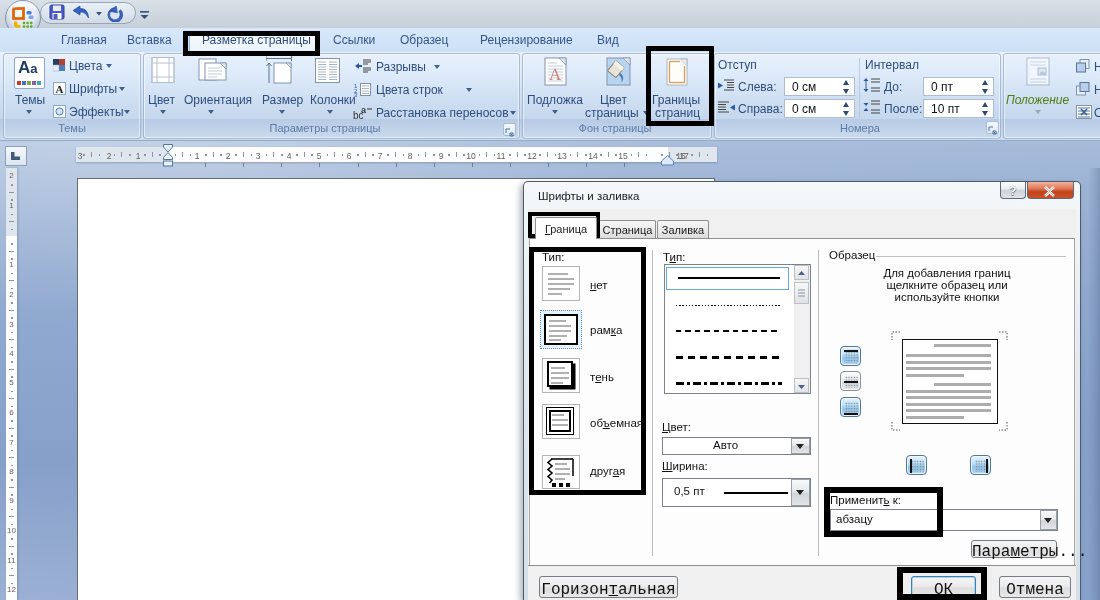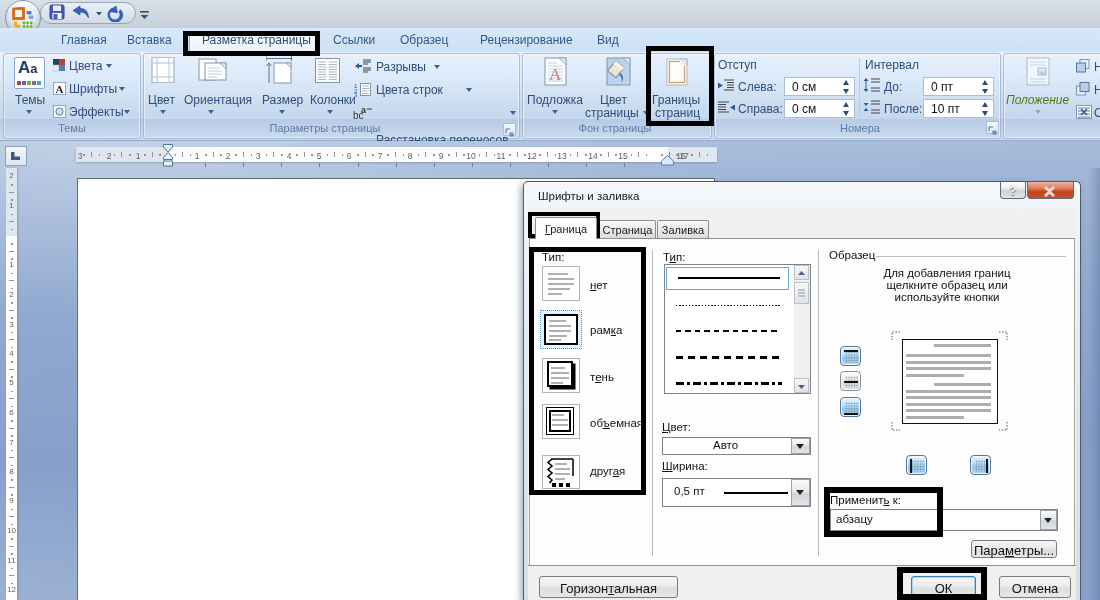--- a/index.html
+++ b/index.html
@@ -56,21 +56,21 @@
 .ticon{position:absolute;left:542px;width:38px;height:35px;background:#fff;border:1px solid #b4b4b4;}
 .tbar{position:absolute;background:#b0b0b0;height:2px;}
 #stylelist{left:664px;top:264px;width:147px;height:130px;background:#fff;border:1px solid #7e838b;}
 .scrbtn{position:absolute;width:15px;height:15px;background:linear-gradient(#f7f7f7,#e0e2e4);border:1px solid #bcc0c4;}
 .combo{position:absolute;background:#fff;border:1px solid #7e838b;font-size:12px;color:#111;}
 .cbtn{position:absolute;background:linear-gradient(#f9f9f9,#e6e8ea 45%,#d3d6d9 55%,#e2e4e6);border:1px solid #99a0a8;}
 .carr{position:absolute;width:0;height:0;border-left:4px solid transparent;border-right:4px solid transparent;border-top:5px solid #222;}
 .pbtn{position:absolute;width:21px;height:20px;border-radius:4px;border:1px solid #50789e;background:linear-gradient(#e6f4fd,#bfe0f6 40%,#94c5ea 62%,#b3d9f2);box-shadow:inset 0 0 0 1px rgba(255,255,255,0.75);}
 .pbtn.off{border:1px solid #8a9097;background:linear-gradient(#fdfdfd,#ececee 45%,#d8dadd 62%,#e9eaec);}
 .pdots{position:absolute;left:4px;top:4px;width:13px;height:12px;background-image:radial-gradient(#6f7f8c 0.7px,transparent 0.95px);background-size:2.7px 2.7px;}
-.btn{position:absolute;font-size:13px;color:#111;text-align:center;border:1px solid #757c83;border-radius:3px;background:linear-gradient(#f5f5f5,#ececec 45%,#dedede 55%,#e8e8e8);}
+.btn{position:absolute;font-size:16px;color:#111;text-align:center;border:1px solid #757c83;border-radius:3px;background:linear-gradient(#f5f5f5,#ececec 45%,#dedede 55%,#e8e8e8);font-family:Liberation Mono, monospace;}
 .ann{position:absolute;border:5px solid #000;}
 .gbar{position:absolute;background:#adadad;height:3px;}
 u{text-decoration:underline;}
 </style></head>
 <body>
 <div id="app">
   <div class="abs" id="titlebar"></div>
   <div class="abs" id="qat"></div>
   <div class="abs" id="orb">
     <svg width="38" height="37" viewBox="0 0 38 37">
@@ -249,21 +249,21 @@
           <line x1="8" y1="11.5" x2="15" y2="11.5"></line>
         </g>
       </svg>
     <div class="abs rtxt" style="left:376px;top:83px;">Цвета строк</div>
       <div class="abs darr" style="left:466px;top:88px;"></div>
     <svg class="abs" style="left:353px;top:105px;" width="19" height="15">
         <text x="0" y="14" font-size="10" fill="#333">bc</text>
         <text x="8" y="8" font-size="9" font-weight="bold" fill="#333">a</text>
         <line x1="14" y1="4" x2="19" y2="4" stroke="#333"></line>
       </svg>
-    <div class="abs rtxt" style="left:376px;top:106px;margin-top:27px;">Расстановка переносов</div>
+    <div class="abs rtxt" style="left:376px;top:106px;">Расстановка переносов</div>
     <span class="abs darr" style="left:510px;top:111px;"></span>
     <div class="abs rgl" style="left:255px;width:140px;">Параметры страницы</div>
     <div class="abs dlauncher" style="left:503px;top:123px;"><svg width="11" height="11">
           <path d="M2 2 h4 m-4 0 v4 M6 6 h3 v3 h-3 z M9 9 l-2.5 -2.5" stroke="#51749f" fill="none"></path>
         </svg></div>
 
     <svg class="abs" style="left:544px;top:57px;" width="24" height="29">
         <rect x="1" y="1" width="21" height="27" fill="#fff" stroke="#8294ab"></rect>
         <path d="M15 1 l7 7 v-7 z" fill="#dce6f2" stroke="#8294ab" stroke-width="0.7"></path>
         <g stroke="#c3cedd">

